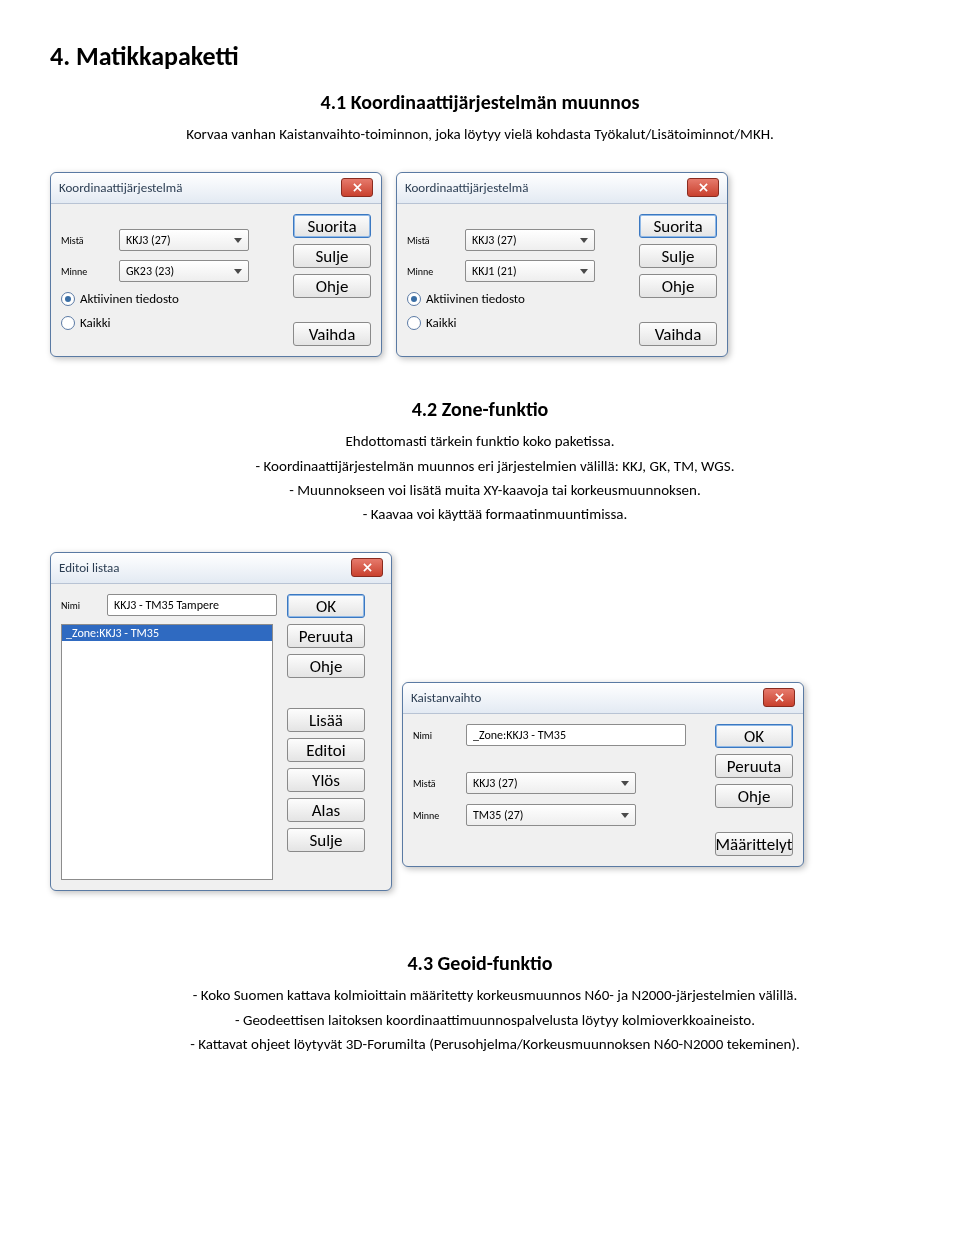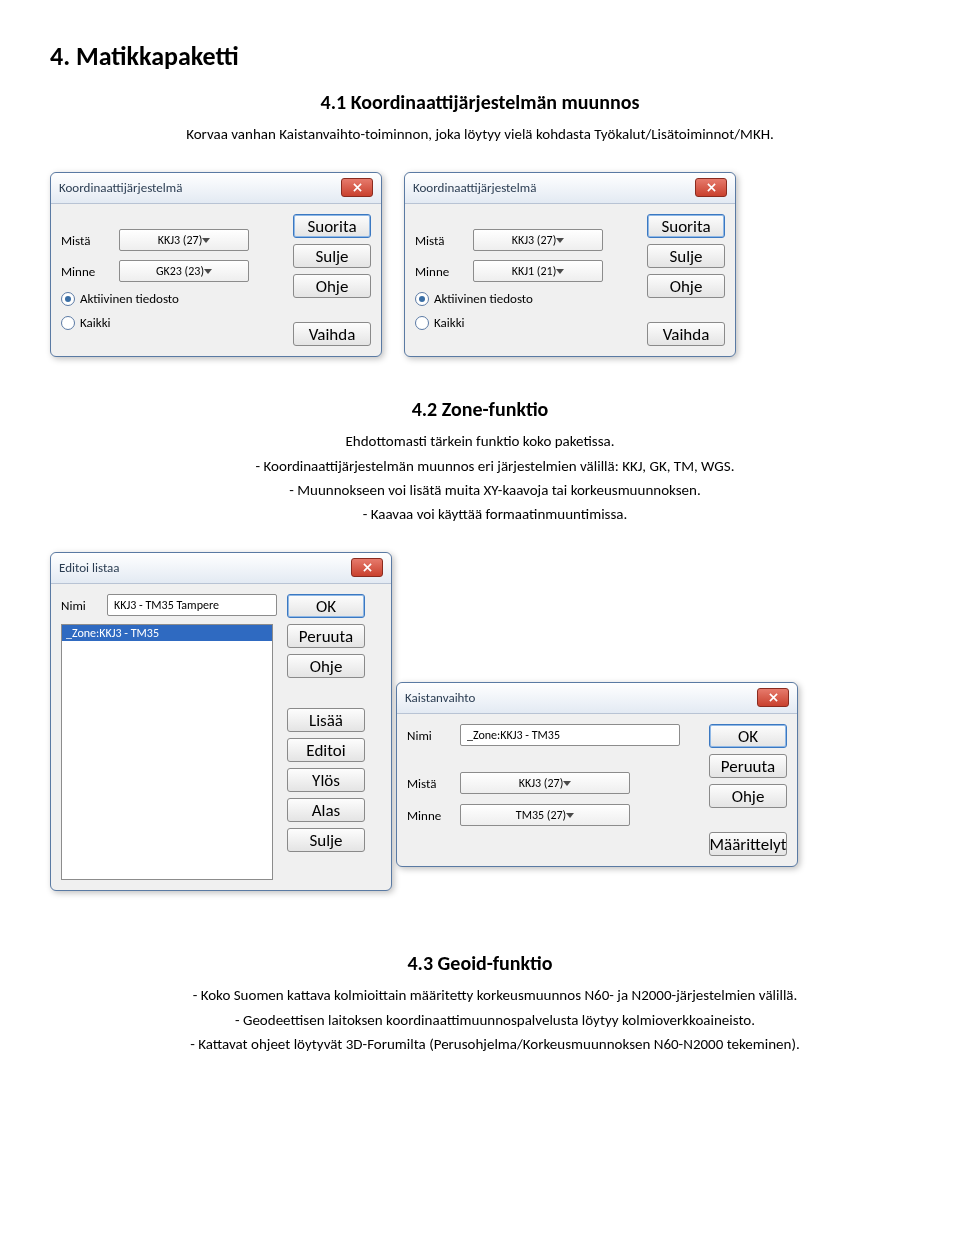--- a/index.html
+++ b/index.html
@@ -29,21 +29,21 @@
   .indent {
     margin-left: 30px;
   }
   .block {
     margin-bottom: 28px;
     text-align: center;
   }
   
   .dialogs-row {
     display: flex;
-    gap: 22px;
+    gap: 14px;
     margin: 18px 0 40px 0;
   }
   .dialog {
     border: 1px solid #5a7aa3;
     border-radius: 6px;
     background: #f0f0f0;
     box-shadow: 2px 2px 6px rgba(0,0,0,0.25);
   }
   .dialog-title {
     background: linear-gradient(#fff,#e3eaf3);
@@ -84,32 +84,32 @@
     gap: 9px;
     font-size: 13px;
   }
   .form-row {
     display: flex;
     align-items: center;
     gap: 8px;
   }
   .form-label {
     width: 50px;
-    font-size: 13px;
+    font-size: 10px;
   }
   .dropdown {
     width: 130px;
     height: 22px;
     border: 1px solid #8c8c8c;
     background: linear-gradient(#fff,#eee);
     border-radius: 2px;
     padding: 0 6px;
     display: flex;
     align-items: center;
-    justify-content: center;
+    justify-content: space-between;
     font-size: 12px;
     box-sizing: border-box;
   }
   .dropdown-arrow {
     width: 0; height: 0;
     border-left: 4px solid transparent;
     border-right: 4px solid transparent;
     border-top: 5px solid #4a4a4a;
   }
   .radio-row {
@@ -152,21 +152,21 @@
     justify-content: center;
     box-sizing: border-box;
   }
   .btn.default {
     border: 1px solid #3b78c1;
     box-shadow: 0 0 0 1px #8fb8e6 inset;
   }
   
   .dialog2-row {
     display: flex;
-    gap: 4px;
+    gap: 10px;
     align-items: flex-start;
     margin: 18px 0 60px 0;
   }
   .textinput {
     height: 22px;
     border: 1px solid #8c8c8c;
     background: #fff;
     border-radius: 2px;
     padding: 0 6px;
     display: flex;

